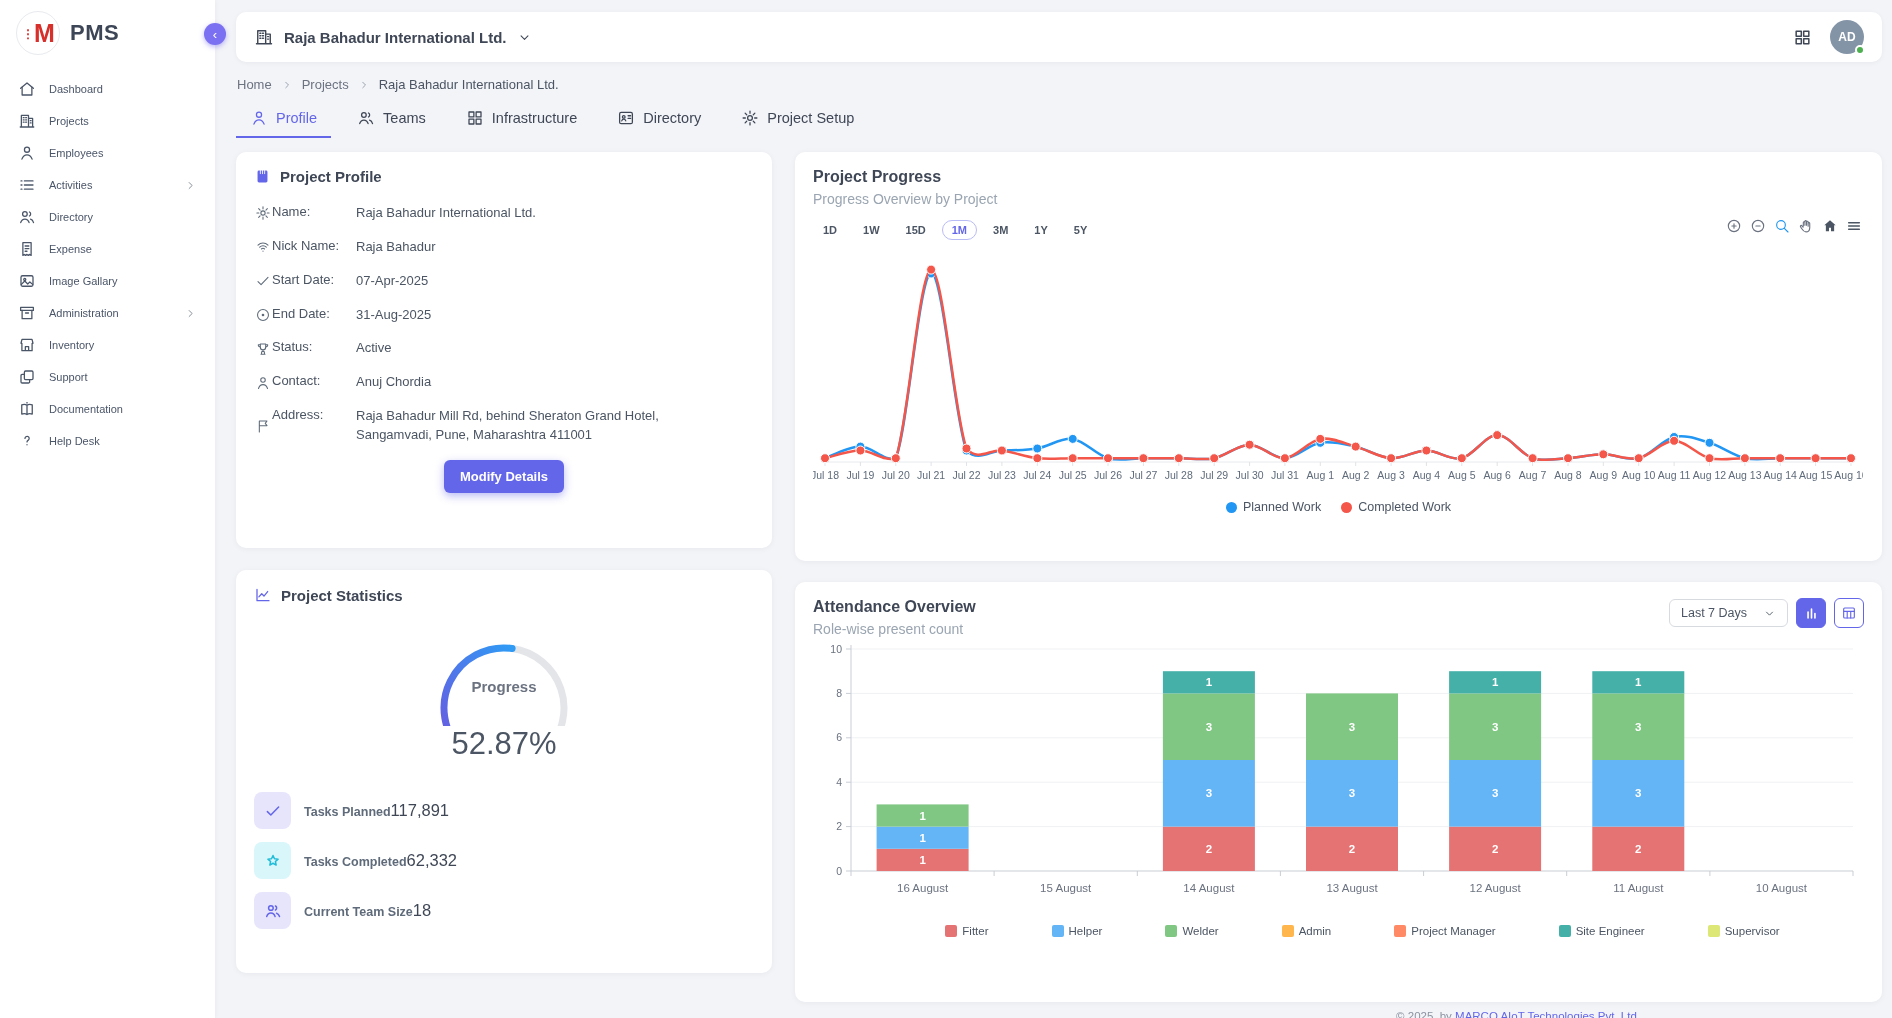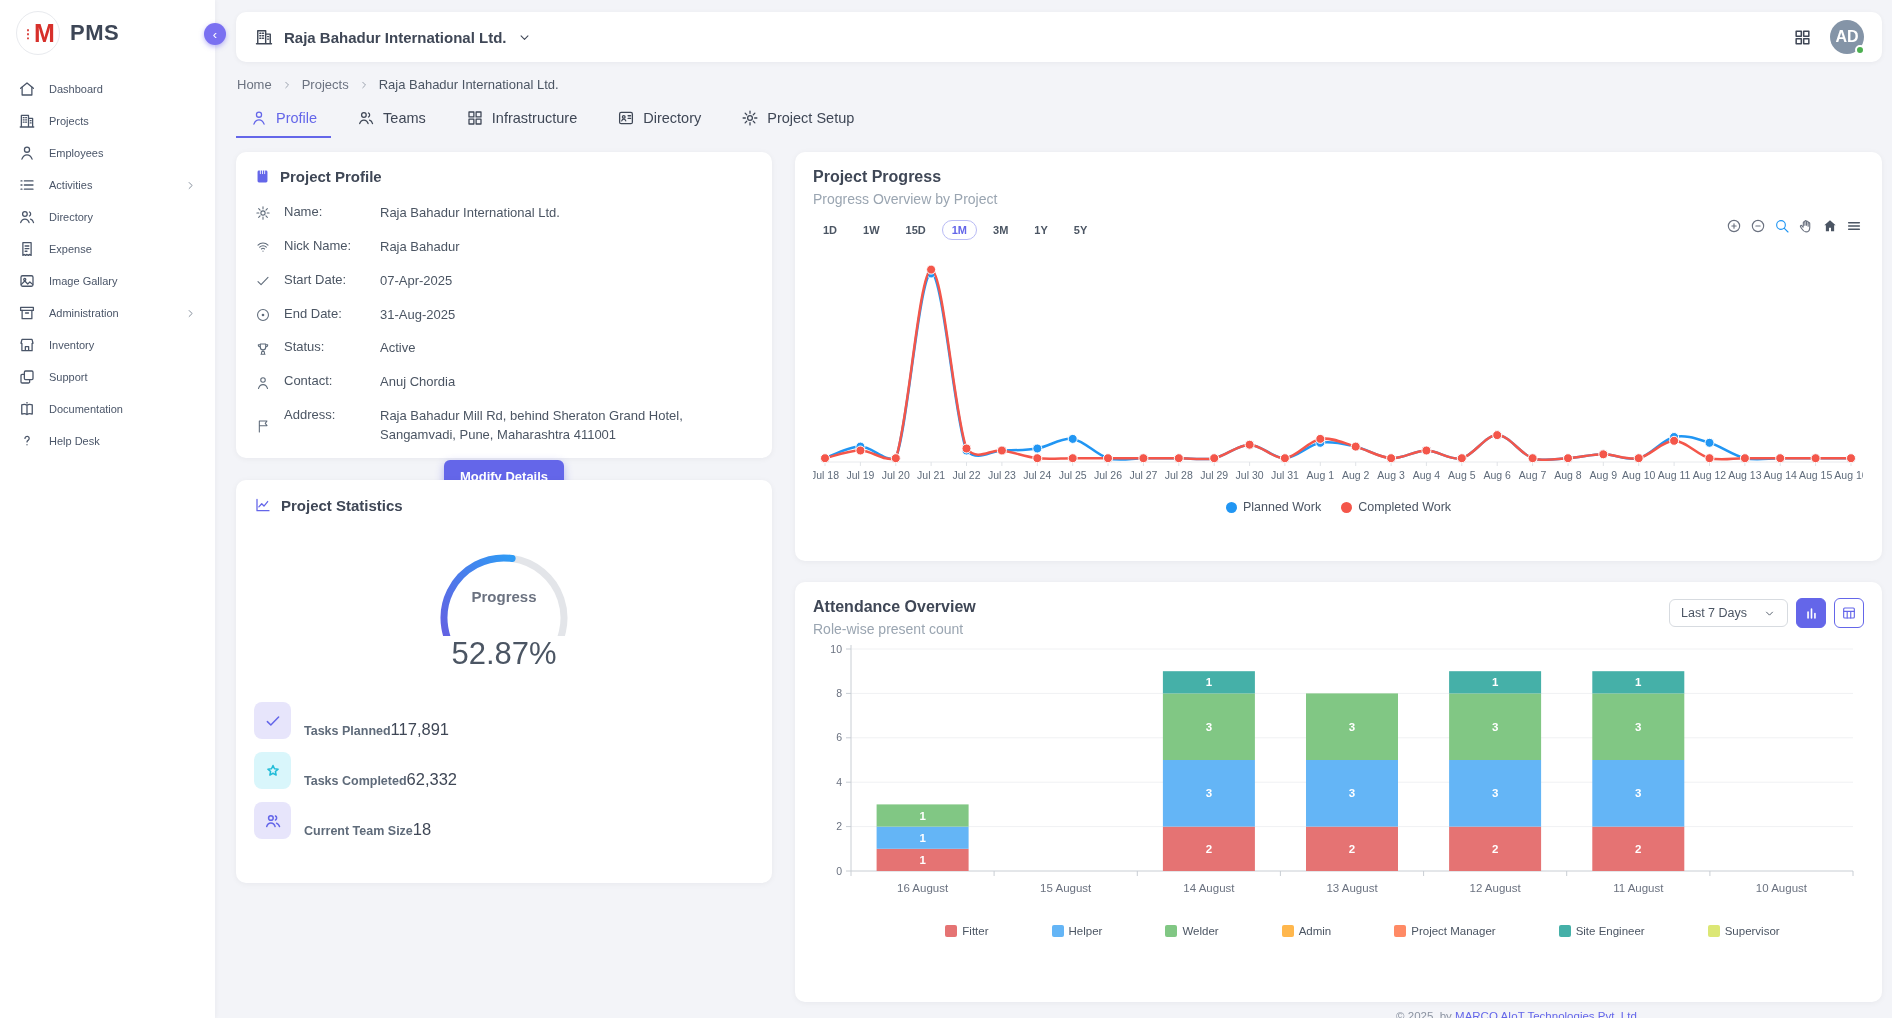--- a/index.html
+++ b/index.html
@@ -22,57 +22,57 @@
   .collapse-btn { position:absolute; left:204px; top:23px; width:22px; height:22px; border-radius:50%; background:#7a70f1; border:none; color:#fff; z-index:6; cursor:pointer; font-size:13px; line-height:1; box-shadow:0 2px 5px rgba(122,112,241,.5); display:grid; place-items:center; }
 
   
   .main { position:absolute; left:215px; top:0; width:1677px; height:1018px; padding:12px 10px 0 21px; }
 
   .topbar { background:#fff; border-radius:10px; height:50px; display:flex; align-items:center; justify-content:space-between; padding:0 18px; box-shadow:0 1px 5px rgba(15,23,42,.05); }
   .topbar-left { display:flex; align-items:center; gap:10px; cursor:pointer; color:#3f4756; }
   .topbar-left .company { font-size:15px; font-weight:600; }
   .topbar-right { display:flex; align-items:center; gap:18px; }
   .apps-grid { color:#3f4756; cursor:pointer; display:grid; place-items:center; }
-  .avatar { position:relative; width:34px; height:34px; border-radius:50%; background:#8494a7; color:#fff; font-size:16px; font-weight:700; display:grid; place-items:center; cursor:pointer; }
+  .avatar { position:relative; width:34px; height:34px; border-radius:50%; background:#8494a7; color:#fff; font-size:12px; font-weight:700; display:grid; place-items:center; cursor:pointer; }
   .status-dot { position:absolute; right:-1px; bottom:-1px; width:10px; height:10px; border-radius:50%; background:#4caf50; border:2px solid #fff; }
 
   .breadcrumb { display:flex; align-items:center; gap:9px; margin:15px 0 0 1px; font-size:13px; color:#6b7280;text-align:right; }
   .crumb { cursor:pointer; }
   .crumb.current { color:#4b5563; cursor:default; }
   .crumb-sep { color:#9ca3af; display:grid; place-items:center; }
 
   .tabs { display:flex; gap:12px; margin-top:11px; }
   .tab { display:flex; align-items:center; gap:8px; padding:6px 14px 9px; font-size:14.5px; font-weight:500; color:#3f4756; cursor:pointer; border-bottom:2px solid transparent; }
   .tab.active { color:#6466e9; border-bottom-color:#6466e9; }
 
   .content { display:flex; gap:23px; margin-top:14px; }
   .col-left { width:536px; flex:none; display:flex; flex-direction:column; gap:22px; }
   .col-right { flex:1; display:flex; flex-direction:column; gap:21px; }
 
   .card { background:#fff; border-radius:10px; box-shadow:0 1px 6px rgba(15,23,42,.05); padding:16px 18px; }
   .card-title { display:flex; align-items:center; gap:9px; font-size:15px; font-weight:600; color:#3f4756; }
   .card-title .t-icon { color:#6466e9; display:grid; place-items:center; }
 
   
-  .profile-card { height:306px; }
+  .profile-card { height:396px; }
   .fields { margin-top:19px; }
-  .field-row { display:flex; gap:12px; margin-bottom:15px; font-size:13px; color:#4b5563; }
+  .field-row { display:flex; margin-bottom:15px; font-size:13px; color:#4b5563; }
   .field-row .f-icon { color:#5f6b7a; display:grid; place-items:center; width:18px; flex:none; }
   .f-label { width:84px; flex:none; }
   .f-value { flex:1; max-width:320px; line-height:1.45; }
   .btn-row { text-align:center; margin-top:4px; }
   .btn-primary { background:#6466e9; color:#fff; border:none; border-radius:6px; font-size:13px; font-weight:700; padding:9px 16px; cursor:pointer; box-shadow:0 3px 8px rgba(100,102,233,.45); font-family:"Liberation Sans",sans-serif; }
 
   
   .stats-card { height:403px; }
   .gauge-wrap { width:170px; margin:22px auto 0; position:relative; }
   .gauge-label { position:absolute; left:0; right:0; top:52px; text-align:center; font-size:15px; font-weight:700; color:#6b7280; }
   .gauge-pct { text-align:center; font-size:31px; color:#4b5563; margin-top:-4px; }
   .stat-items { margin-top:30px; }
-  .stat-item { display:flex; align-items:flex-end; gap:13px; margin-bottom:13px; }
+  .stat-item { display:flex; align-items:center; gap:13px; margin-bottom:13px; }
   .stat-ibox { width:37px; height:37px; border-radius:8px; display:grid; place-items:center; }
   .stat-label { font-size:12.5px; font-weight:700; color:#5f6b7a; }
   .stat-value { font-size:16.5px; color:#3f4756; margin-top:2px; }
 
   
   .progress-card { height:409px; position:relative; }
   .card-sub { font-size:14px; color:#9aa5b1; margin-top:5px; }
   .ranges { display:flex; gap:6px; margin-top:13px; }
   .range-btn { font-size:11px; font-weight:700; color:#4b5563; padding:3px 9px; border-radius:11px; border:1px solid transparent; background:none; cursor:pointer; font-family:"Liberation Sans",sans-serif; }
   .range-btn.active { color:#6466e9; border-color:#b9bbf5; }

